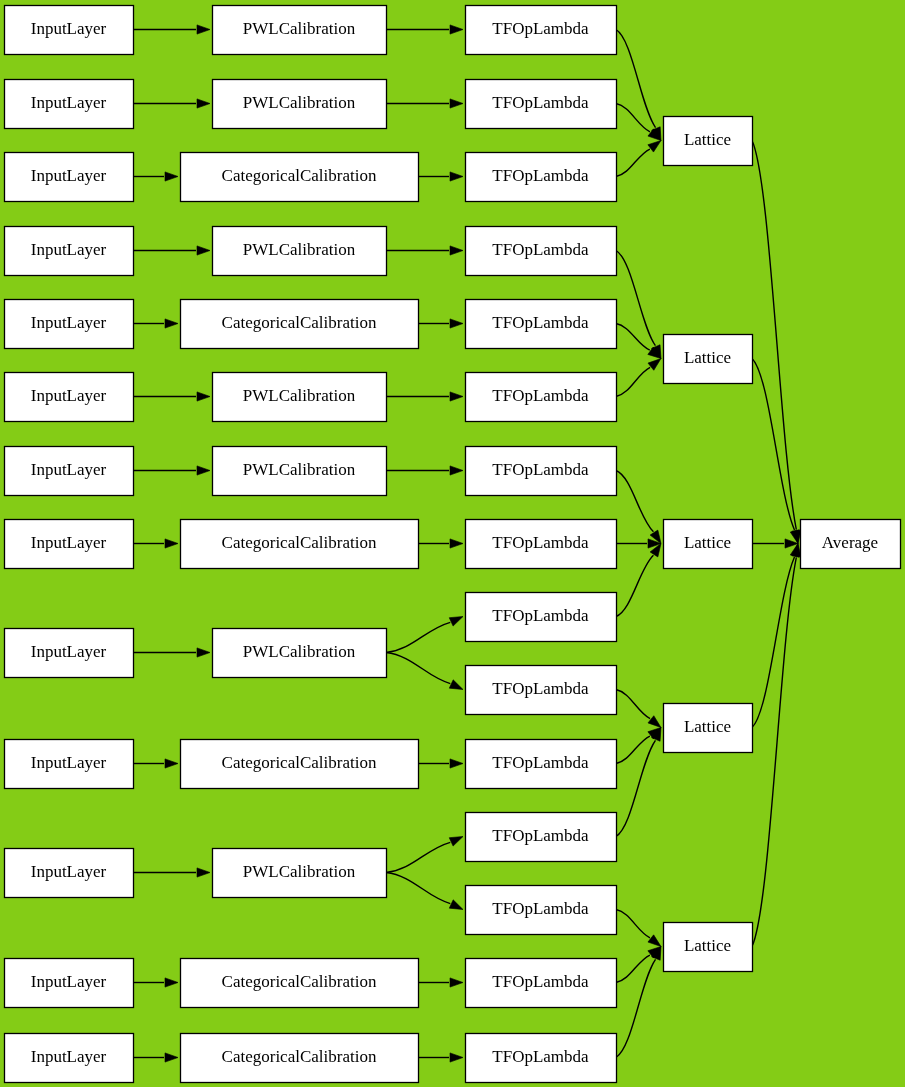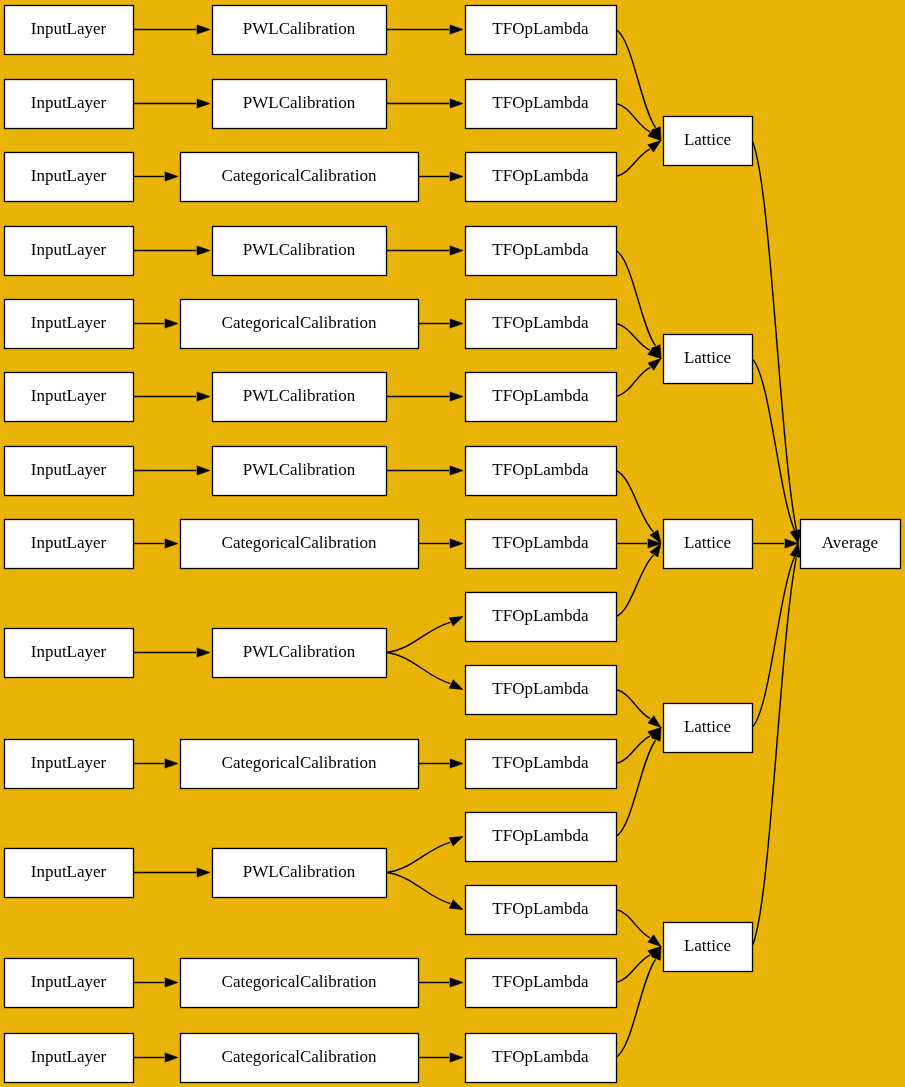--- a/index.html
+++ b/index.html
@@ -4,21 +4,21 @@
 <style>
   html, body {
     margin: 0;
     padding: 0;
     background: #ffffff;
   }
   #diagram-root {
     position: relative;
     width: 905px;
     height: 1087px;
-    background: #eab308;
+    background: #84cc16;
     font-family: "Liberation Serif", "DejaVu Serif", serif;
     overflow: hidden;
   }
   svg#graph-svg {
     position: absolute;
     top: 0;
     left: 0;
     width: 905px;
     height: 1087px;
     display: block;

